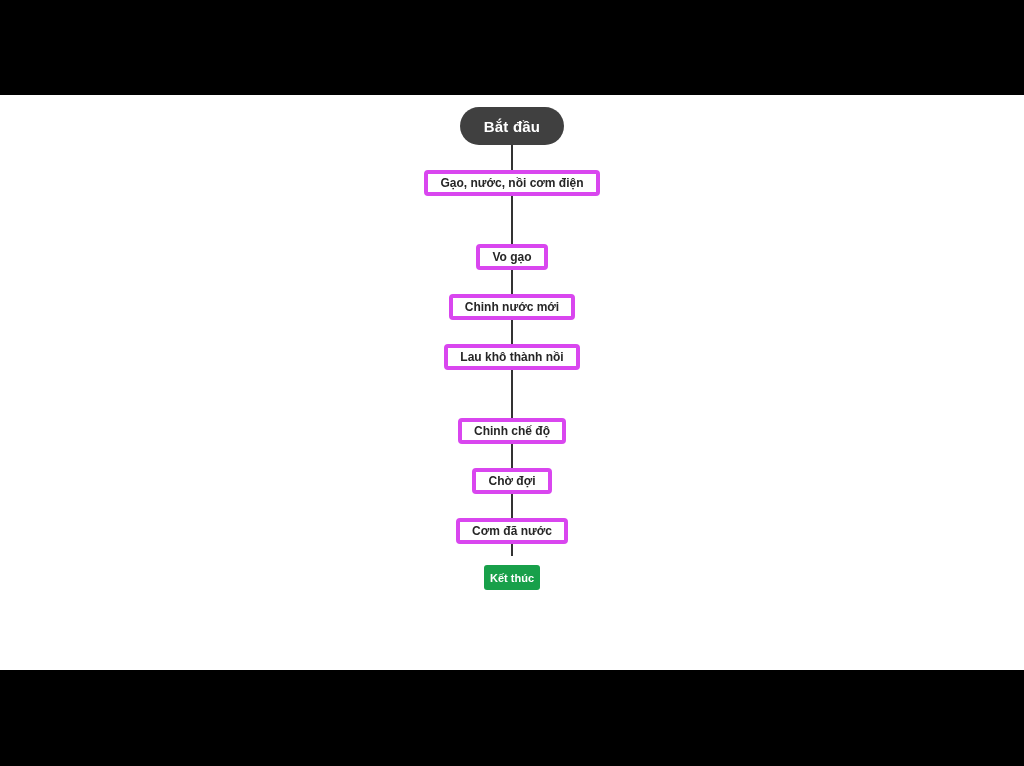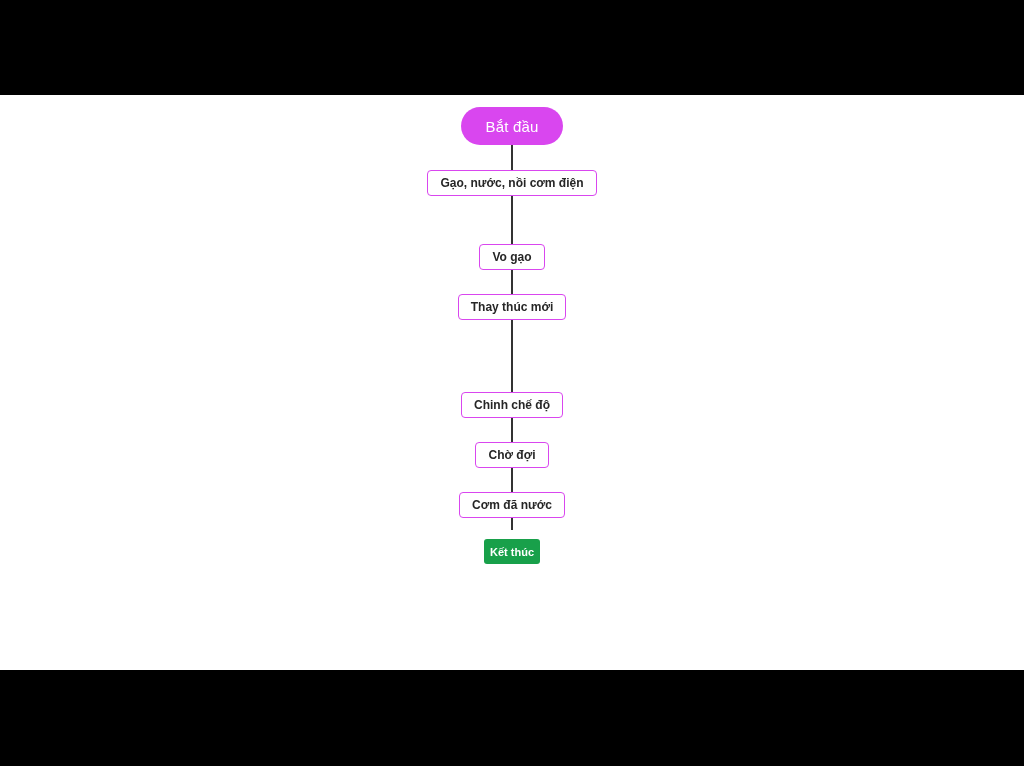--- a/index.html
+++ b/index.html
@@ -41,23 +41,23 @@
   .node-row {
     display: flex;
     justify-content: center;
     align-items: center;
   }
   
   .terminator-start {
     display: flex;
     align-items: center;
     justify-content: center;
-    background: #d946ef;
+    background: #404040;
     color: #ffffff;
-    font-weight: normal;
+    font-weight: bold;
     font-size: 15px;
     letter-spacing: 0.2px;
     height: 38px;
     padding: 0 24px;
     border-radius: 19px;
     box-sizing: border-box;
     white-space: nowrap;
   }
   
   .terminator-end {
@@ -74,21 +74,21 @@
     box-sizing: border-box;
     white-space: nowrap;
   }
   
   .process {
     display: flex;
     align-items: center;
     justify-content: center;
     background: #ffffff;
     color: #262626;
-    border: 1px solid #d946ef;
+    border: 4px solid #d946ef;
     border-radius: 4px;
     font-size: 12px;
     font-weight: bold;
     height: 26px;
     padding: 0 12px;
     box-sizing: border-box;
     white-space: nowrap;
   }
   
   .connector {
@@ -122,25 +122,28 @@
 
       <div class="connector conn-24"></div>
 
       <div class="node-row">
         <div class="process">Vo gạo</div>
       </div>
 
       <div class="connector conn-24"></div>
 
       <div class="node-row">
-        <div class="process">Thay thúc mới</div>
+        <div class="process">Chinh nước mới</div>
       </div>
 
       <div class="connector conn-24"></div>
 
+      <div class="node-row">
+        <div class="process">Lau khô thành nồi</div>
+      </div>
 
       <div class="connector conn-24"></div>
 
 
       <div class="connector conn-24"></div>
 
       <div class="node-row">
         <div class="process">Chinh chế độ</div>
       </div>
 

